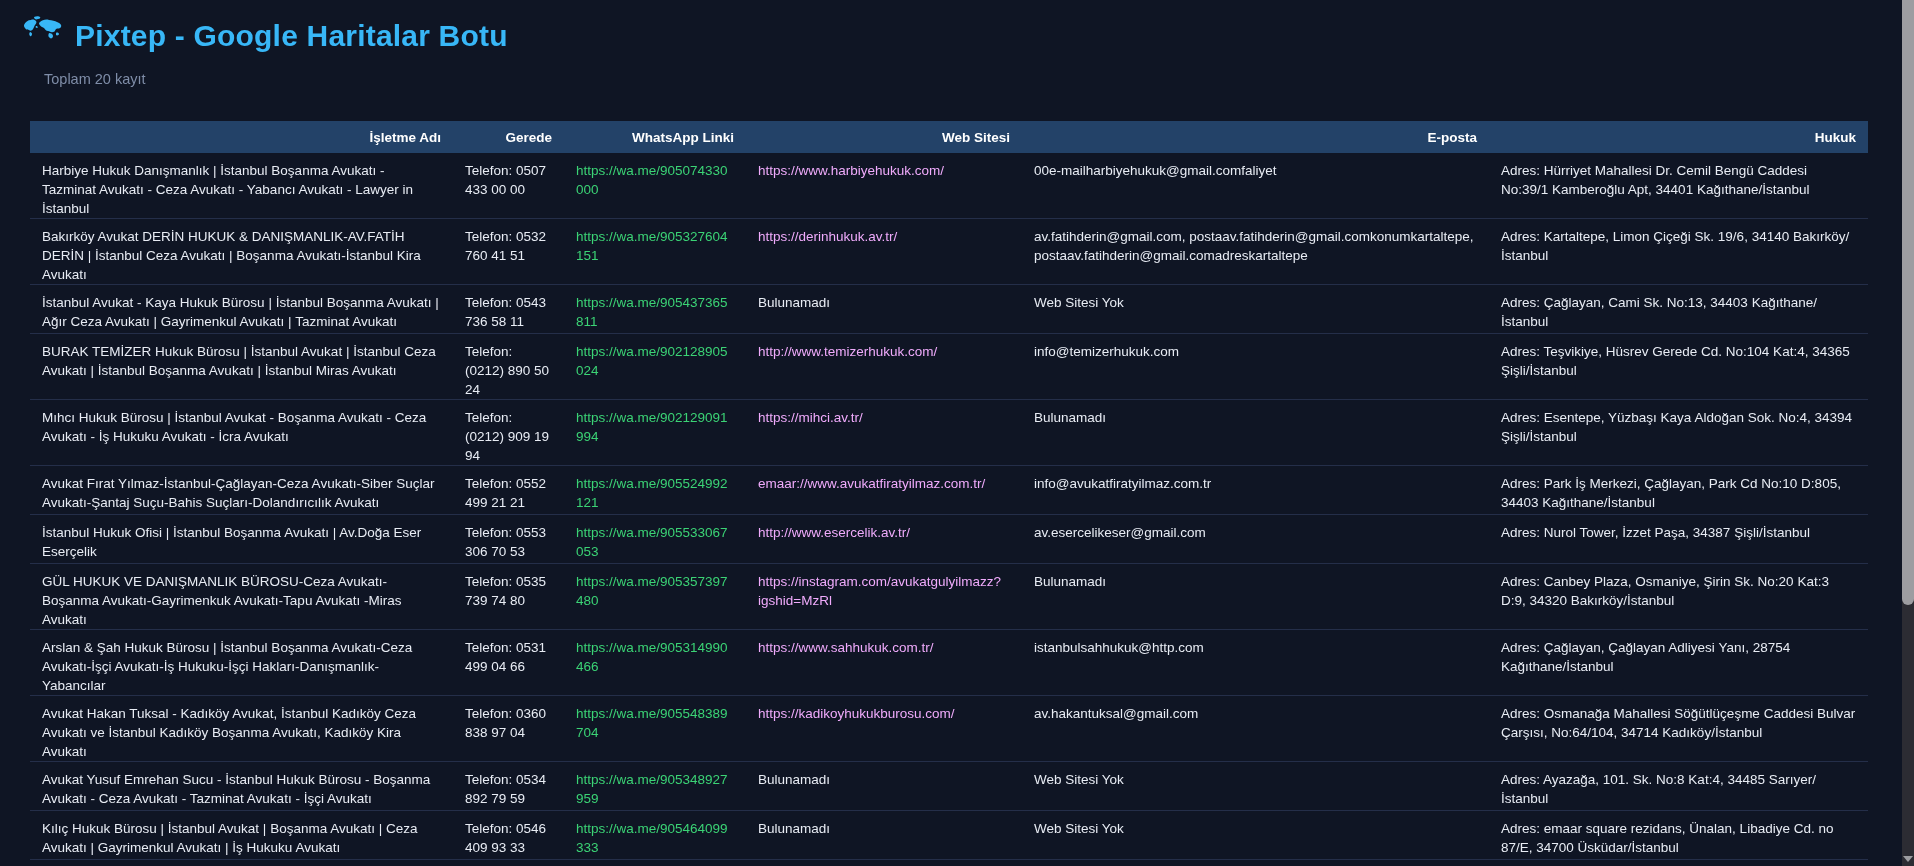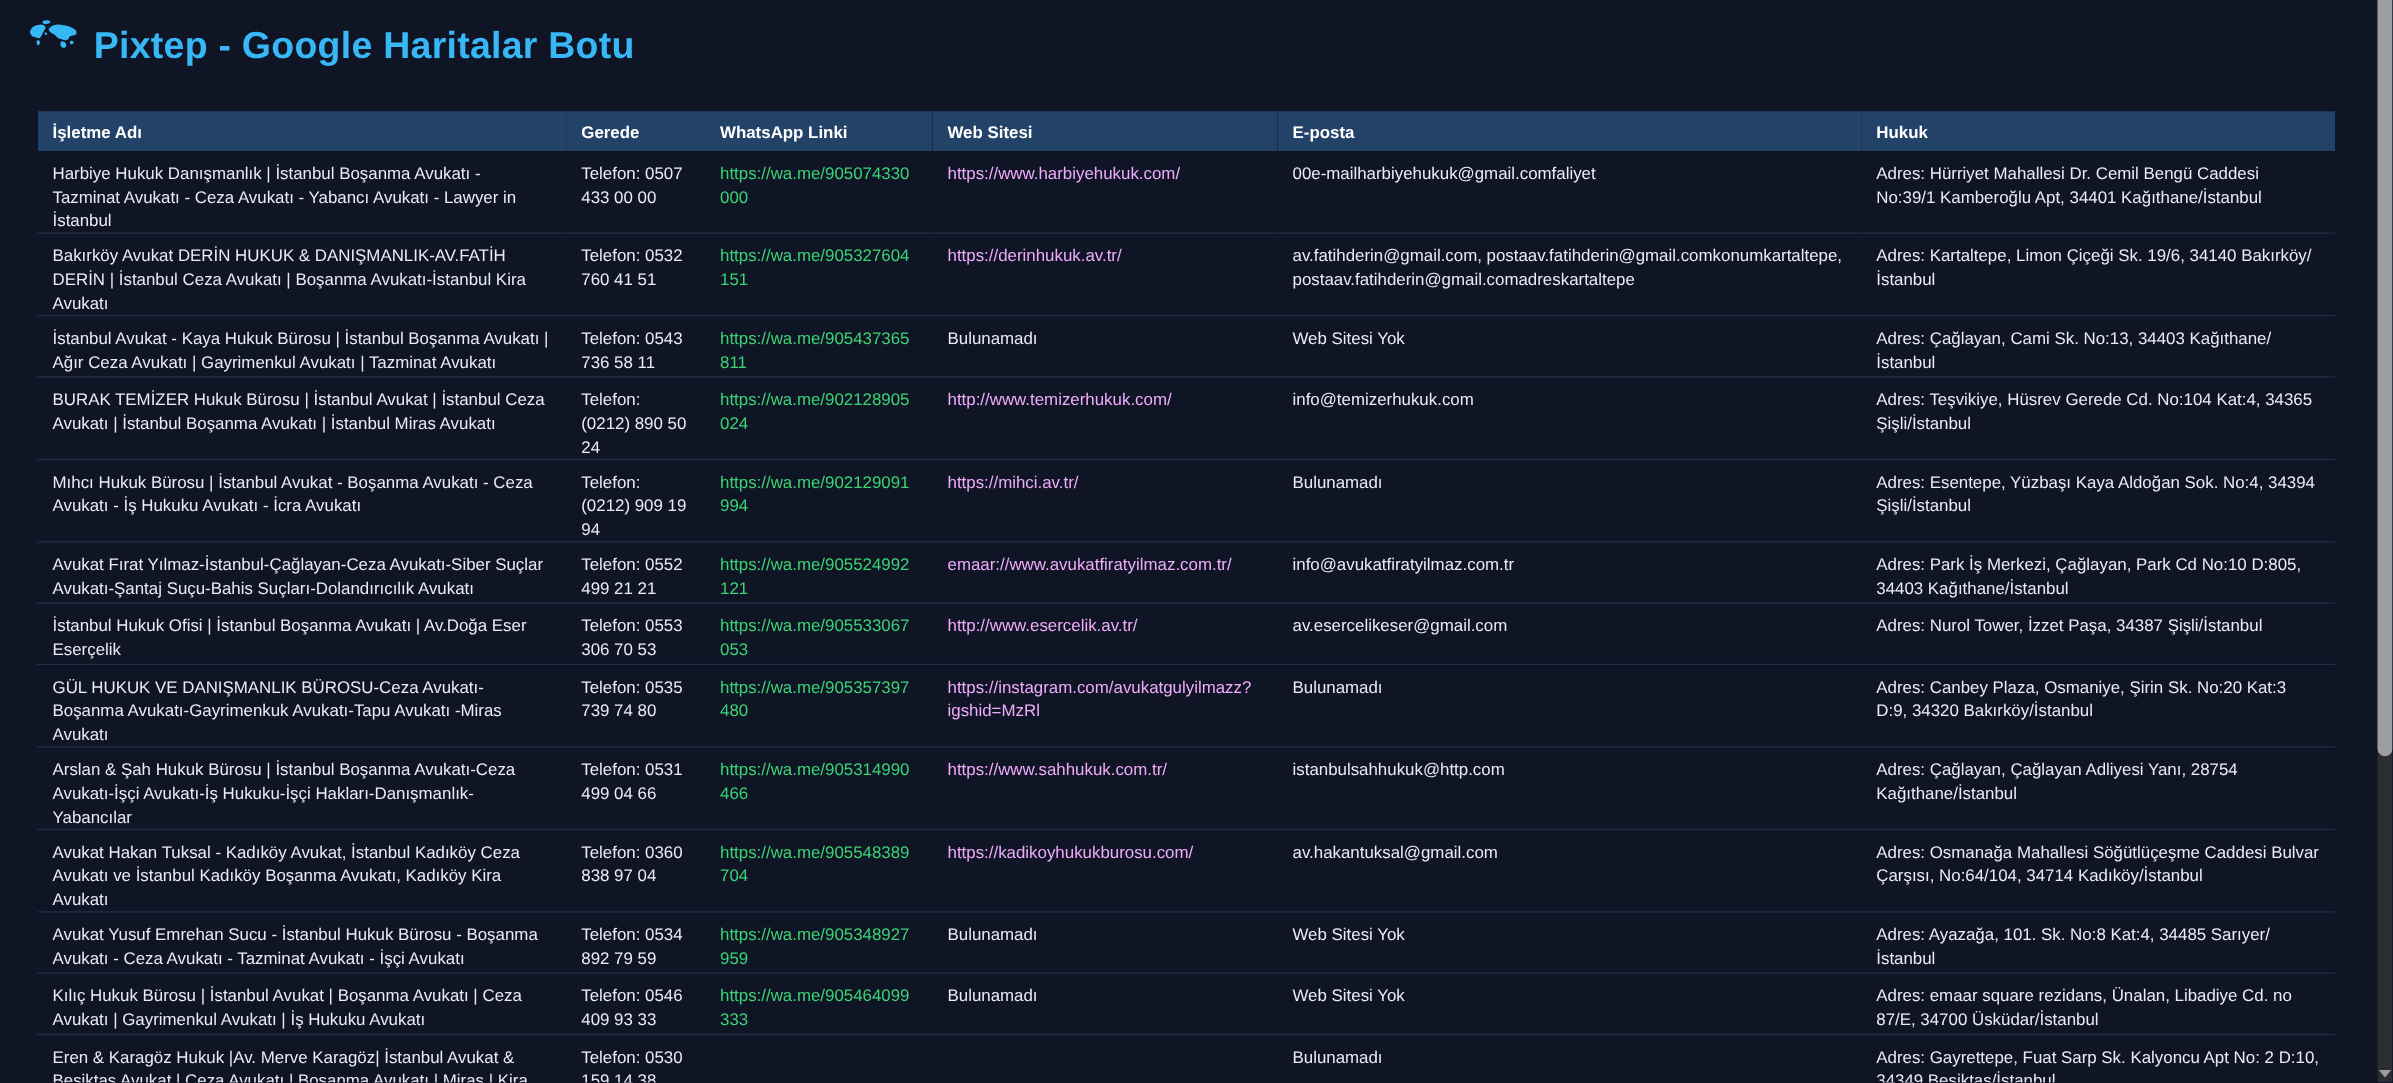--- a/index.html
+++ b/index.html
@@ -18,21 +18,21 @@
   .globe{flex:0 0 auto;display:inline-block;}
   .subtitle{
     margin:16px 0 0 22px;color:#7f8da8;font-size:14.5px;line-height:17px;
   }
   .table-wrap{margin:33px 30px 0 30px;}
   table{
     width:1838px;border-collapse:collapse;table-layout:fixed;
     font-size:13.5px;
   }
   thead th{
-    background:#234268;color:#ffffff;text-align:left;font-weight:bold;
+    background:#234268;color:#ffffff;text-align:right;font-weight:bold;
     padding:0 12px;height:32px;box-sizing:border-box;font-size:13.5px;
     vertical-align:middle;white-space:nowrap;overflow:hidden;
   }
   tbody td{
     color:#e8ecf4;vertical-align:top;text-align:left;
     padding:8px 12px 0 12px;line-height:19px;height:49px;box-sizing:border-box;
     border-bottom:1px solid #242e49;
     word-wrap:break-word;overflow-wrap:break-word;overflow:hidden;
   }
   tbody tr:last-child td{border-bottom:none;}
@@ -66,20 +66,21 @@
           <path d="M12 3 C14 2 17 2 18 3 C19 4 17 5 16 5 C14 6 12 5 12 3 Z"></path>
           <path d="M18 8 C20 6 24 5 27 6 C30 6 33 7 35 8 C38 9 40 11 39 13 C38 15 36 14 34 15 C33 16 33 18 31 18 C29 19 28 17 26 17 C24 17 23 15 22 14 C20 13 18 12 17 10 C17 9 17 9 18 8 Z"></path>
           <path d="M27 19 C29 19 31 20 31 22 C31 24 29 25 28 24 C26 23 26 21 27 19 Z"></path>
           <path d="M34 19 C35 18 37 19 37 20 C37 21 35 22 34 21 C34 21 34 20 34 19 Z"></path>
           <path d="M15 12 C16 13 16 14 15 14 C14 14 13 13 14 12 C14 12 15 12 15 12 Z"></path>
         </g>
       </svg>
     </span>
     <span>Pixtep - Google Haritalar Botu</span>
   </h1>
+  <div class="subtitle">Toplam 20 kayıt</div>
 </header>
 
 <div class="table-wrap">
   <table>
     <colgroup>
       <col style="width:423px">
         <col style="width:111px">
         <col style="width:182px">
       <col style="width:276px">
         <col style="width:467px">

